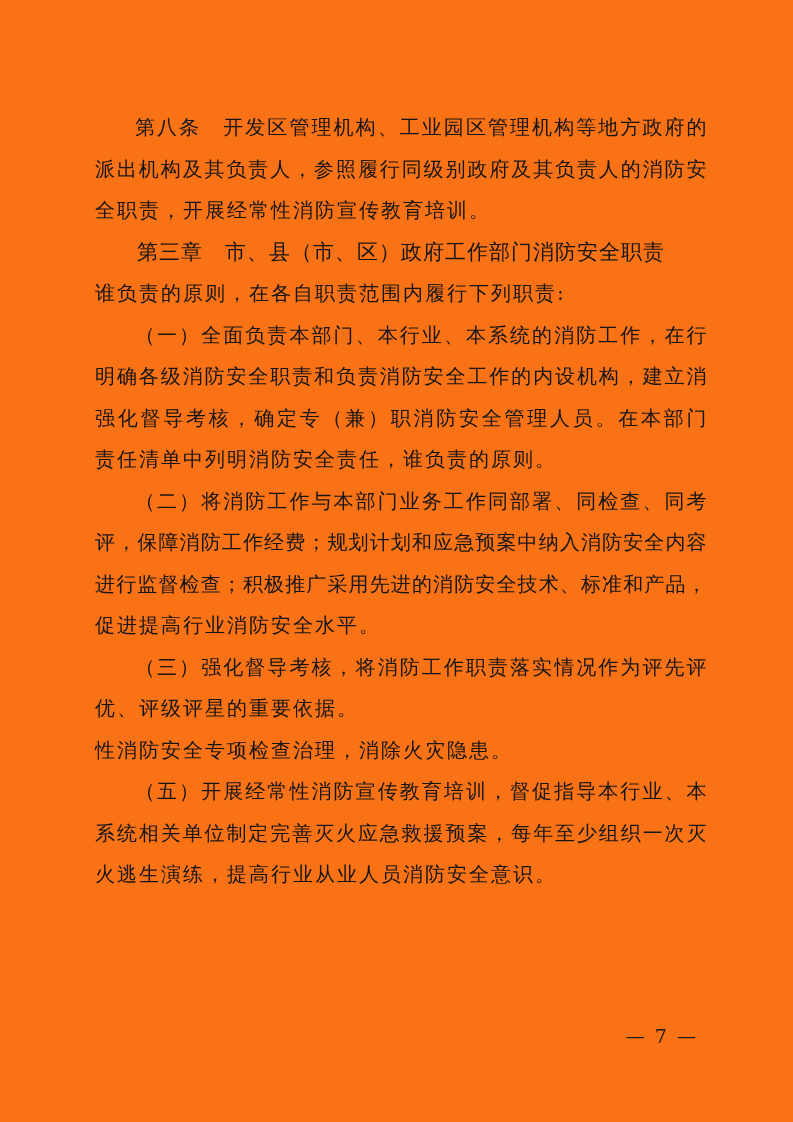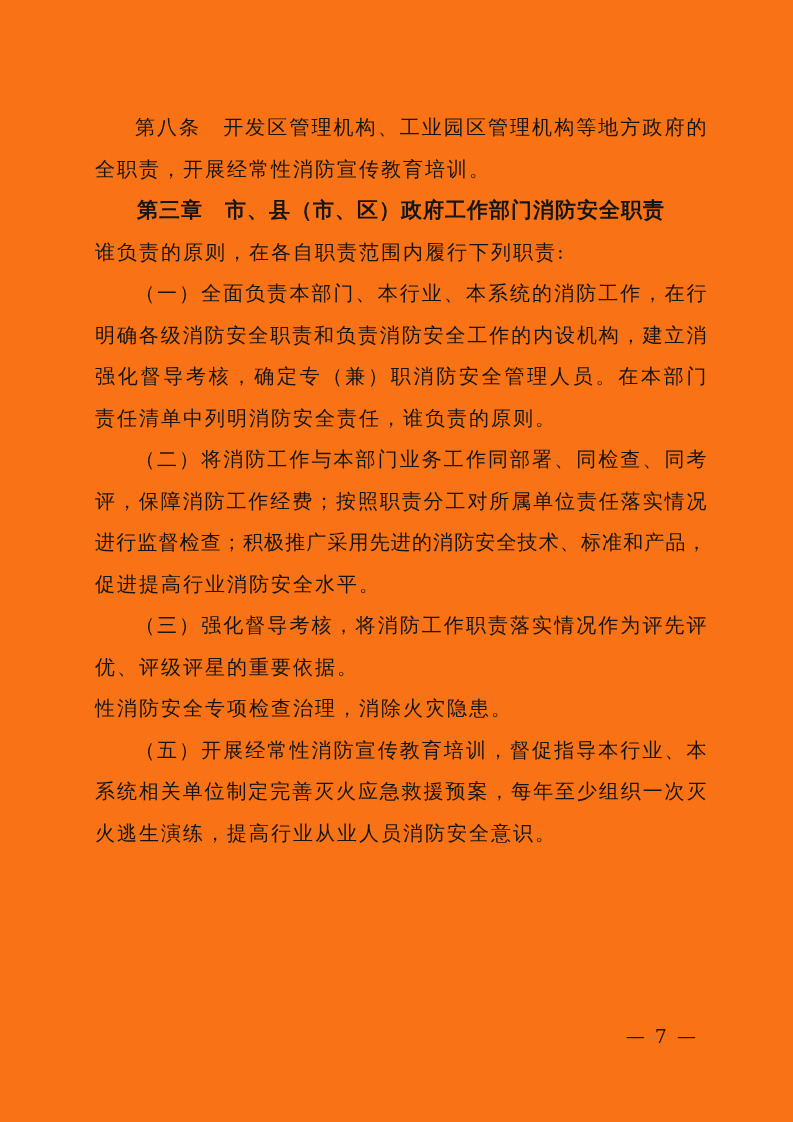--- a/index.html
+++ b/index.html
@@ -44,50 +44,51 @@
   }
   .body-line.last {
     text-align: left;
     text-align-last: left;
     letter-spacing: 2px;
   }
   .heading-line {
     font-size: 21px;
     line-height: 41.5px;
     height: 41.5px;
-    font-weight: bold;
+    font-weight: normal;
     font-family: "DejaVu Sans", sans-serif;
     text-align: center;
     letter-spacing: 1px;
   }
   .page-number {
     position: absolute;
     top: 1025px;
     right: 95px;
     font-size: 19px;
     line-height: 22px;
     letter-spacing: 2px;
     color: #1a1a1a;
   }
 </style>
 </head>
 <body>
 
 <div class="page">
   <div class="content">
       <div class="body-line indent">第八条　开发区管理机构、工业园区管理机构等地方政府的</div>
+      <div class="body-line">派出机构及其负责人，参照履行同级别政府及其负责人的消防安</div>
       <div class="body-line last">全职责，开展经常性消防宣传教育培训。</div>
       <div class="heading-line">第三章　市、县（市、区）政府工作部门消防安全职责</div>
       <div class="body-line last">谁负责的原则，在各自职责范围内履行下列职责:</div>
       <div class="body-line indent">（一）全面负责本部门、本行业、本系统的消防工作，在行</div>
       <div class="body-line">明确各级消防安全职责和负责消防安全工作的内设机构，建立消</div>
       <div class="body-line">强化督导考核，确定专（兼）职消防安全管理人员。在本部门</div>
       <div class="body-line last">责任清单中列明消防安全责任，谁负责的原则。</div>
       <div class="body-line indent">（二）将消防工作与本部门业务工作同部署、同检查、同考</div>
-      <div class="body-line">评，保障消防工作经费；按照职责分工对所属单位责任落实情况</div>
+      <div class="body-line">评，保障消防工作经费；规划计划和应急预案中纳入消防安全内容</div>
       <div class="body-line">进行监督检查；积极推广采用先进的消防安全技术、标准和产品，</div>
       <div class="body-line last">促进提高行业消防安全水平。</div>
       <div class="body-line indent">（三）强化督导考核，将消防工作职责落实情况作为评先评</div>
       <div class="body-line last">优、评级评星的重要依据。</div>
       <div class="body-line last">性消防安全专项检查治理，消除火灾隐患。</div>
       <div class="body-line indent">（五）开展经常性消防宣传教育培训，督促指导本行业、本</div>
       <div class="body-line">系统相关单位制定完善灭火应急救援预案，每年至少组织一次灭</div>
       <div class="body-line last">火逃生演练，提高行业从业人员消防安全意识。</div>
     </div>
   <div class="page-number">— 7 —</div>

